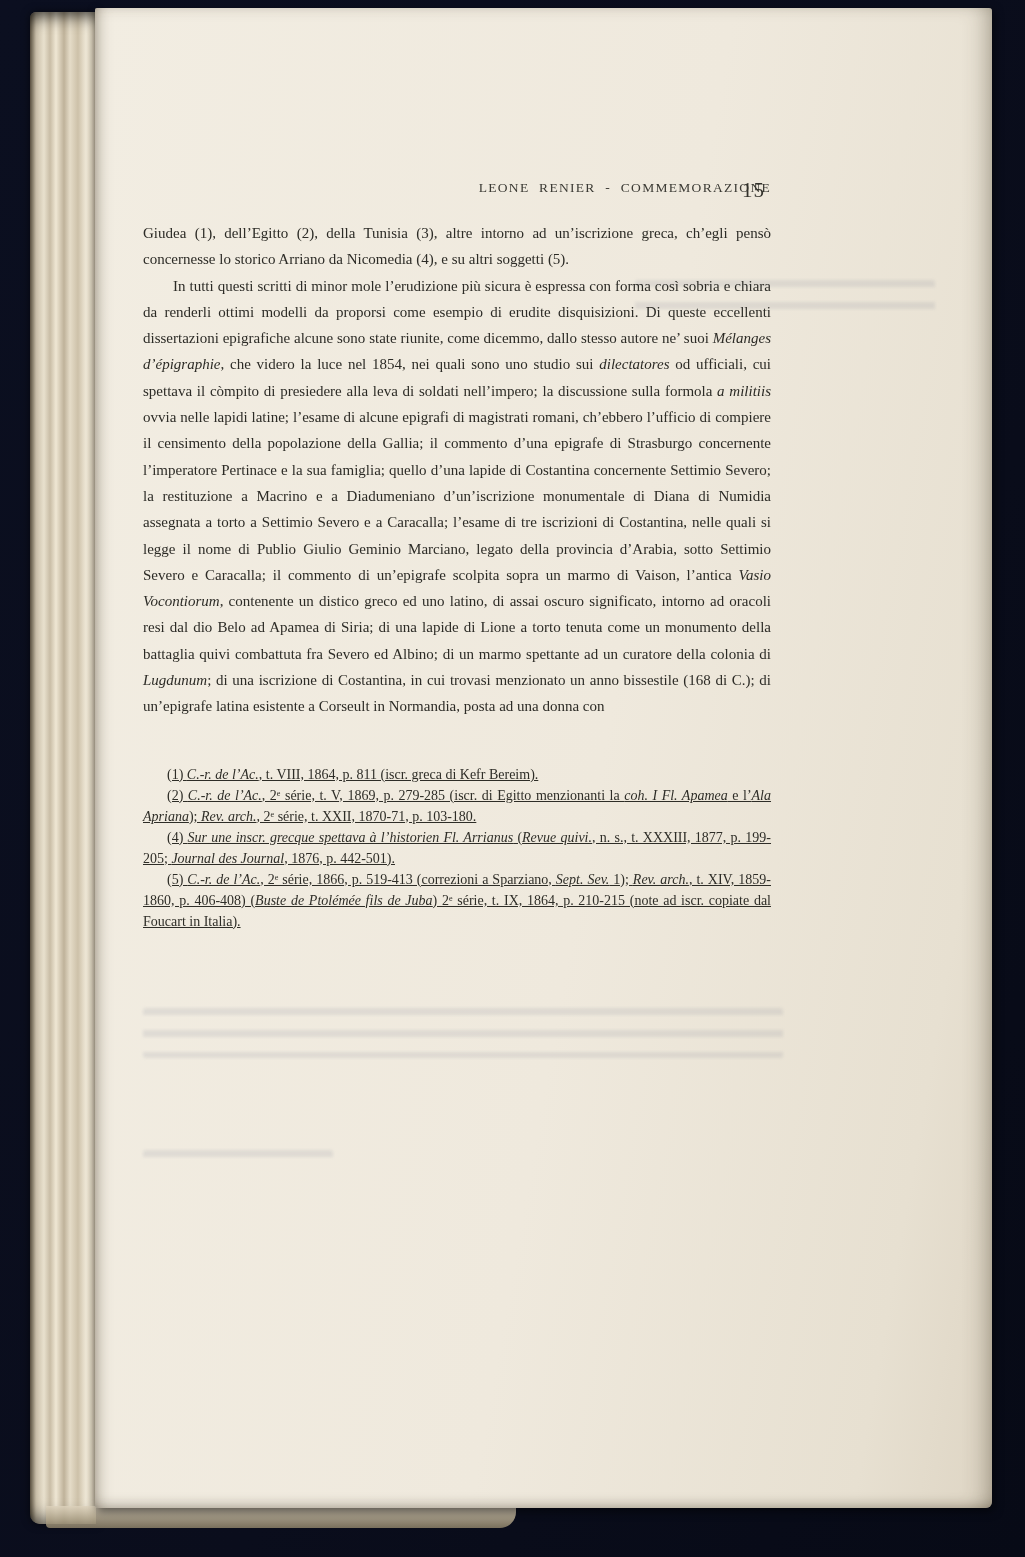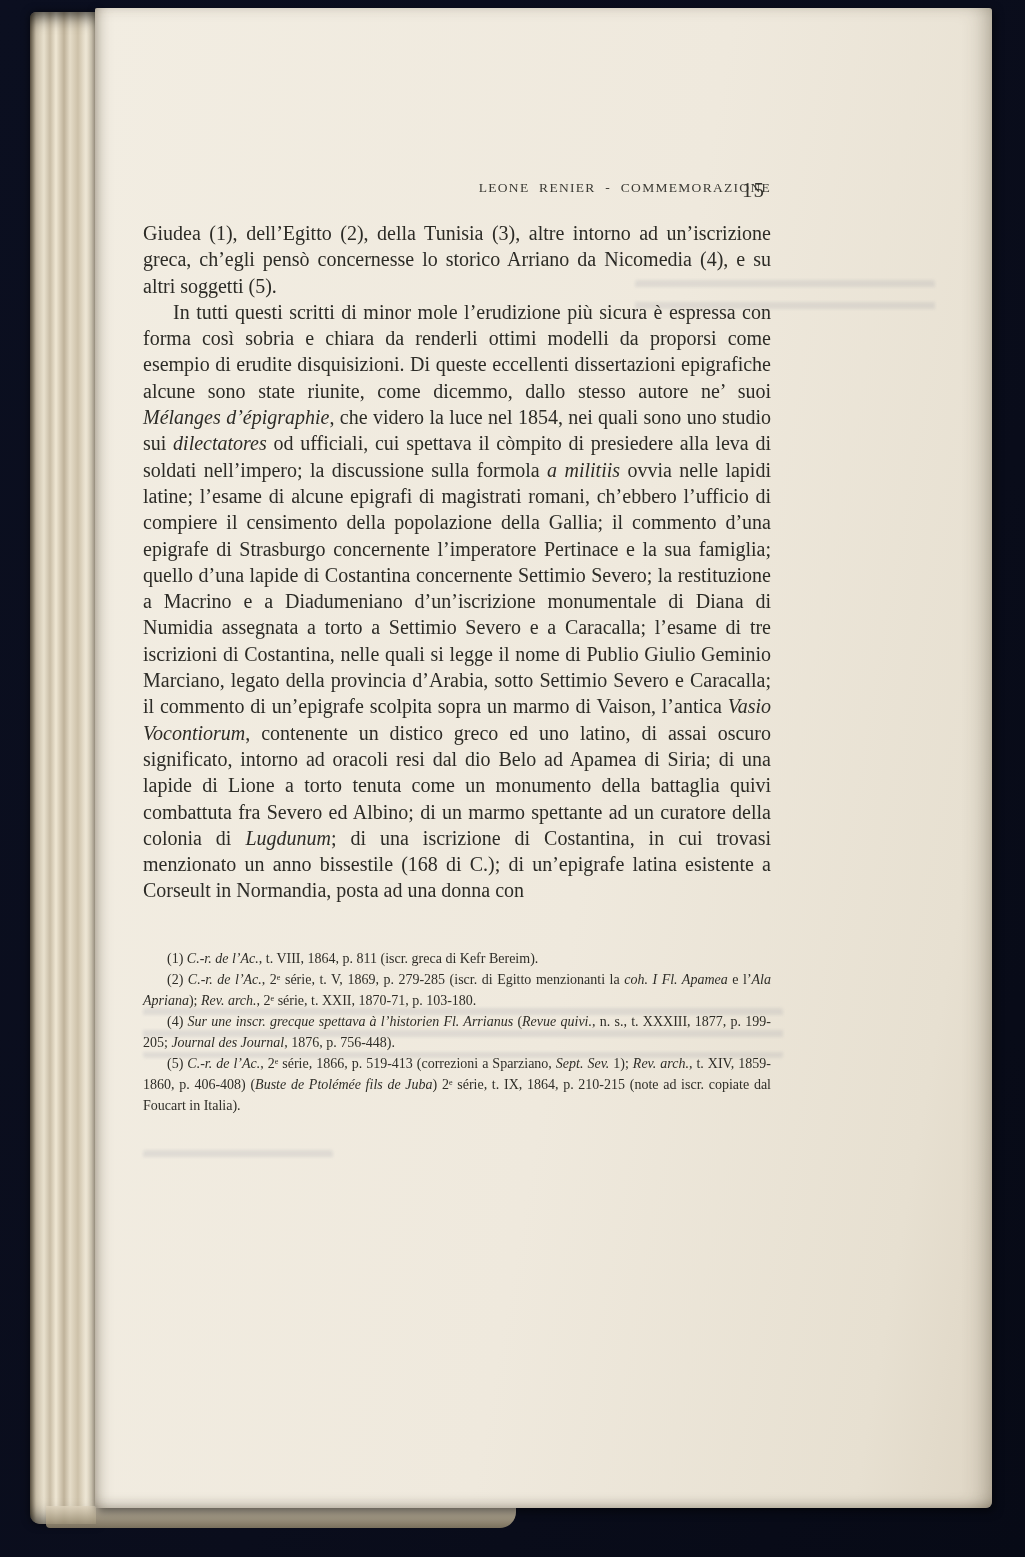--- a/index.html
+++ b/index.html
@@ -40,30 +40,31 @@
     position: relative; height: 22px;
     color: #3b3a34; font-size: 13.5px; letter-spacing: 1.3px; word-spacing: 5px;
     text-align: right;
   }
   .page-number {
     position: absolute; right: 6px; top: -2px;
     font-size: 21px; letter-spacing: 1px; color: #33322c;
   }
   .body-text {
     margin-top: 18px;
-    color: #2c2b26; font-size: 20px; line-height: 26.3px;
+    color: #2c2b26; font-size: 15px; line-height: 26.3px;
     text-align: justify;
   }
   .para { margin: 0; }
   .para.indent { text-indent: 30px; }
   em { font-style: italic; }
   .footnotes {
     margin-top: 44px;
     color: #2e2d27; font-size: 14px; line-height: 21px;
     text-align: justify;
+    text-decoration: underline;
   }
   .fn { margin: 0; text-indent: 24px; }
   .ghost {
     position: absolute; pointer-events: none;
     filter: blur(1.6px); border-radius: 3px;
     background: repeating-linear-gradient(to bottom,
       rgba(108,116,140,0.13) 0px, rgba(108,116,140,0.13) 7px,
       transparent 7px, transparent 22px);
   }
   .g1 { left: 540px; top: 272px; width: 300px; height: 36px; }
@@ -88,17 +89,17 @@
     </div>
 
     <div class="body-text">
       <p class="para"><span>Giudea (1), dell’Egitto (2), della Tunisia (3), altre intorno ad un’iscrizione greca, ch’egli pensò concernesse lo storico Arriano da Nicomedia (4), e su altri soggetti (5).</span></p>
       <p class="para indent"><span>In tutti questi scritti di minor mole l’erudizione più sicura è espressa con forma così sobria e chiara da renderli ottimi modelli da proporsi come esempio di erudite disquisizioni. Di queste eccellenti dissertazioni epigrafiche alcune sono state riunite, come dicemmo, dallo stesso autore ne’ suoi </span><em>Mélanges d’épigraphie</em><span>, che videro la luce nel 1854, nei quali sono uno studio sui </span><em>dilectatores</em><span> od ufficiali, cui spettava il còmpito di presiedere alla leva di soldati nell’impero; la discussione sulla formola </span><em>a militiis</em><span> ovvia nelle lapidi latine; l’esame di alcune epigrafi di magistrati romani, ch’ebbero l’ufficio di compiere il censimento della popolazione della Gallia; il commento d’una epigrafe di Strasburgo concernente l’imperatore Pertinace e la sua famiglia; quello d’una lapide di Costantina concernente Settimio Severo; la restituzione a Macrino e a Diadumeniano d’un’iscrizione monumentale di Diana di Numidia assegnata a torto a Settimio Severo e a Caracalla; l’esame di tre iscrizioni di Costantina, nelle quali si legge il nome di Publio Giulio Geminio Marciano, legato della provincia d’Arabia, sotto Settimio Severo e Caracalla; il commento di un’epigrafe scolpita sopra un marmo di Vaison, l’antica </span><em>Vasio Vocontiorum</em><span>, contenente un distico greco ed uno latino, di assai oscuro significato, intorno ad oracoli resi dal dio Belo ad Apamea di Siria; di una lapide di Lione a torto tenuta come un monumento della battaglia quivi combattuta fra Severo ed Albino; di un marmo spettante ad un curatore della colonia di </span><em>Lugdunum</em><span>; di una iscrizione di Costantina, in cui trovasi menzionato un anno bissestile (168 di C.); di un’epigrafe latina esistente a Corseult in Normandia, posta ad una donna con</span></p>
     </div>
 
     <div class="footnotes">
       <p class="fn"><span>(1) </span><em>C.-r. de l’Ac.</em><span>, t. VIII, 1864, p. 811 (iscr. greca di Kefr Bereim).</span></p>
       <p class="fn"><span>(2) </span><em>C.-r. de l’Ac.</em><span>, 2ᵉ série, t. V, 1869, p. 279-285 (iscr. di Egitto menzionanti la </span><em>coh. I Fl. Apamea</em><span> e l’</span><em>Ala Apriana</em><span>); </span><em>Rev. arch.</em><span>, 2ᵉ série, t. XXII, 1870-71, p. 103-180.</span></p>
-      <p class="fn"><span>(4) </span><em>Sur une inscr. grecque spettava à l’historien Fl. Arrianus</em><span> (</span><em>Revue quivi.</em><span>, n. s., t. XXXIII, 1877, p. 199-205; </span><em>Journal des Journal</em><span>, 1876, p. 756-448).</span></p>
+      <p class="fn"><span>(4) </span><em>Sur une inscr. grecque spettava à l’historien Fl. Arrianus</em><span> (</span><em>Revue quivi.</em><span>, n. s., t. XXXIII, 1877, p. 199-205; </span><em>Journal des Journal</em><span>, 1876, p. 442-501).</span></p>
       <p class="fn"><span>(5) </span><em>C.-r. de l’Ac.</em><span>, 2ᵉ série, 1866, p. 519-413 (correzioni a Sparziano, </span><em>Sept. Sev.</em><span> 1); </span><em>Rev. arch.</em><span>, t. XIV, 1859-1860, p. 406-408) (</span><em>Buste de Ptolémée fils de Juba</em><span>) 2ᵉ série, t. IX, 1864, p. 210-215 (note ad iscr. copiate dal Foucart in Italia).</span></p>
     </div>
   </div>
 </div>
 
 </body></html>

